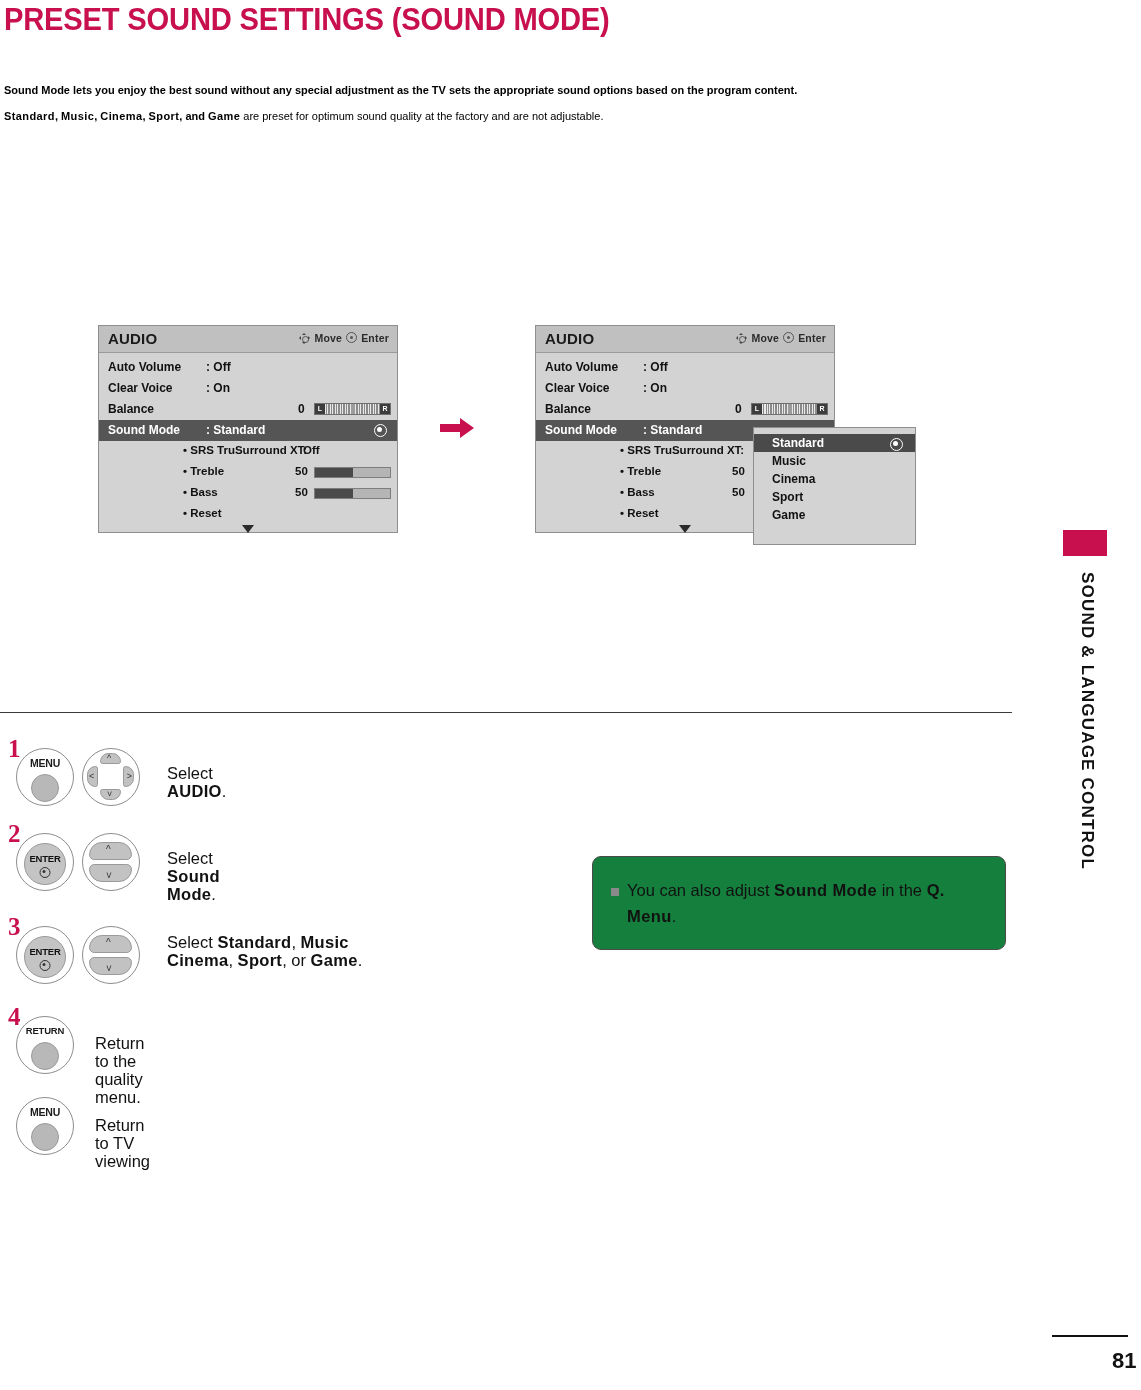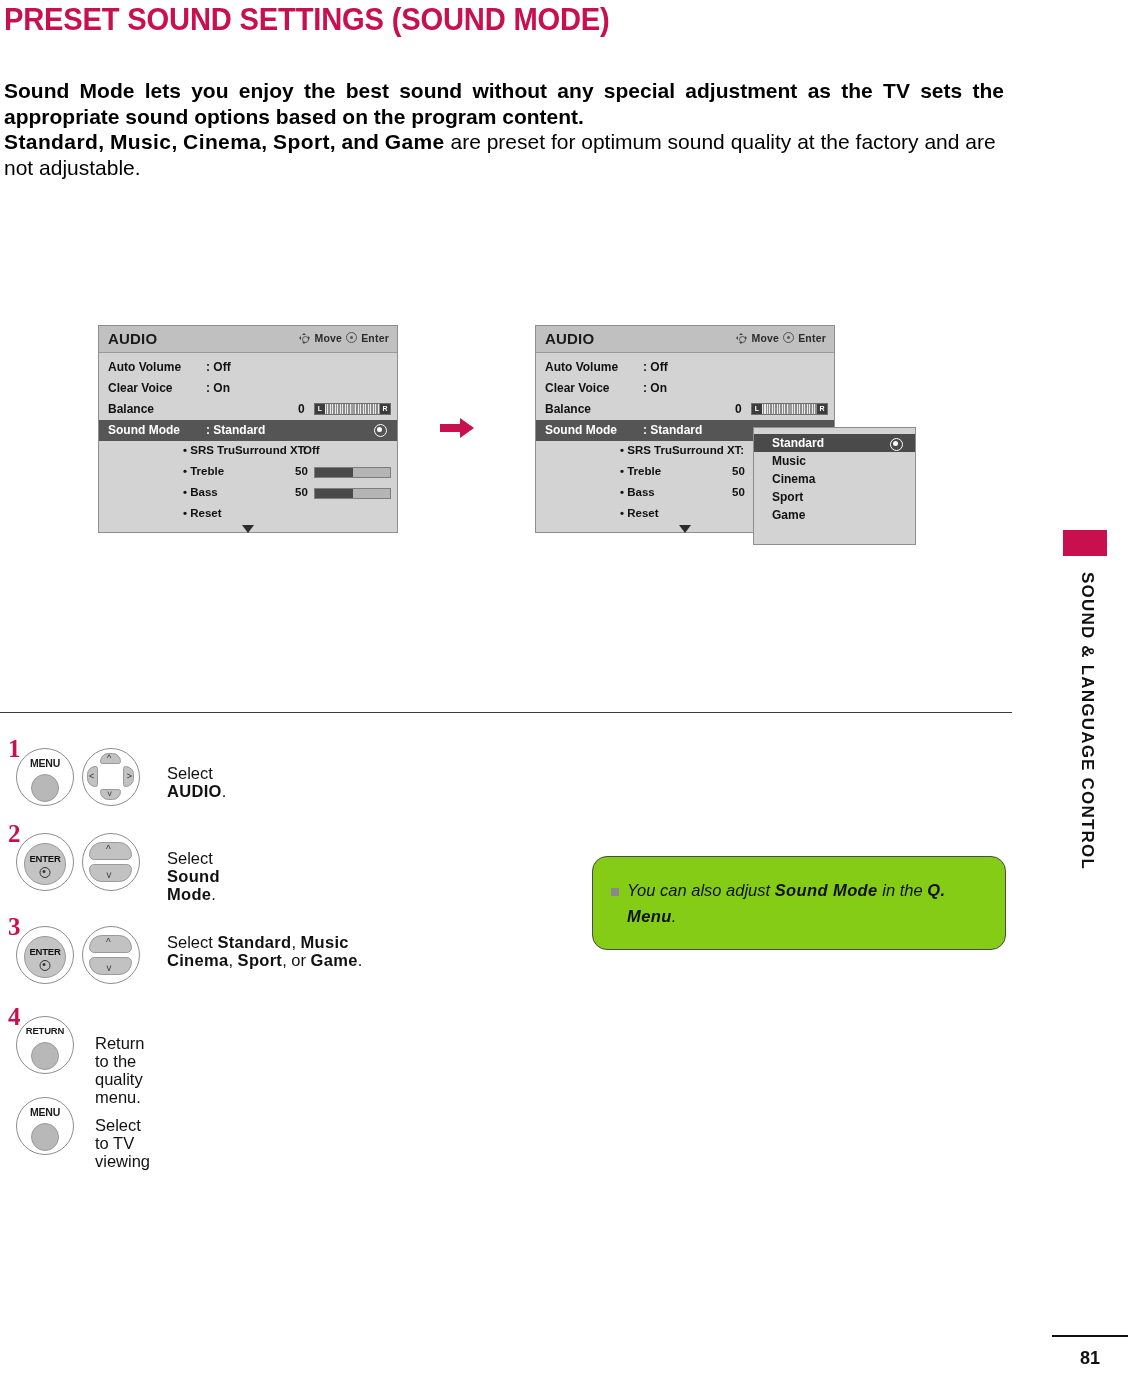--- a/index.html
+++ b/index.html
@@ -29,21 +29,21 @@
     transform: scaleX(0.94);
     transform-origin: left top;
   }
 
   
   #intro {
     position: absolute;
     left: 4px;
     top: 78px;
     width: 1000px;
-    font-size: 21px;
+    font-size: 11px;
     font-weight: bold;
     line-height: 25.5px;
   }
   #intro p { margin: 0; }
   #intro p.justify { text-align: justify; }
   #intro .kw { font-weight: bold; letter-spacing: 0.4px; }
   #intro .norm { font-weight: normal; }
 
   
   .osd {
@@ -383,24 +383,23 @@
   .step-text b { font-weight: bold; letter-spacing: 0.3px; }
 
   
   #note-box {
     position: absolute;
     left: 592px;
     top: 856px;
     width: 414px;
     height: 94px;
     border: 1.4px solid #4a4a4a;
-    border-radius: 15px;
-    box-sizing: border-box;
-    background: #84cc16;
-    font-style: italic;
+    border-radius: 9px;
+    box-sizing: border-box;
+    background: #15803d;
   }
   #note-box .bullet-sq {
     position: absolute;
     left: 18px; top: 31px;
     width: 8px; height: 8px;
     background: #8a8a8a;
   }
   #note-box .note-text {
     position: absolute;
     left: 34px; top: 20px;
@@ -436,23 +435,23 @@
   #page-rule {
     position: absolute;
     left: 1052px;
     top: 1335px;
     width: 76px;
     height: 2px;
     background: #111;
   }
   #page-number {
     position: absolute;
-    left: 1080px;
+    left: 1112px;
     top: 1348px;
-    font-size: 18px;
+    font-size: 22px;
     font-weight: bold;
     color: #111;
   }
 </style>
 </head>
 <body>
 
 <div id="page-title">PRESET SOUND SETTINGS (SOUND MODE)</div>
 
 <div id="intro">
@@ -691,21 +690,21 @@
     <div class="knob"></div>
   </div>
   <div class="step-text" style="left:95px; top:31px;">Return to the quality menu.</div>
 </div>
 
 <div class="step" style="left:0px; top:1081px;">
   <div class="btn-circle" style="left:16px; top:16px;">
     <div class="cap">MENU</div>
     <div class="knob"></div>
   </div>
-  <div class="step-text" style="left:95px; top:35px;">Select to TV viewing</div>
+  <div class="step-text" style="left:95px; top:35px;">Return to TV viewing</div>
 </div>
 
 <div id="note-box">
   <div class="bullet-sq"></div>
   <div class="note-text">
     <span>You can also adjust </span><b>Sound Mode</b><span> in the </span><b>Q. Menu</b><span>.</span>
   </div>
 </div>
 
 <div id="side-tab"></div>

